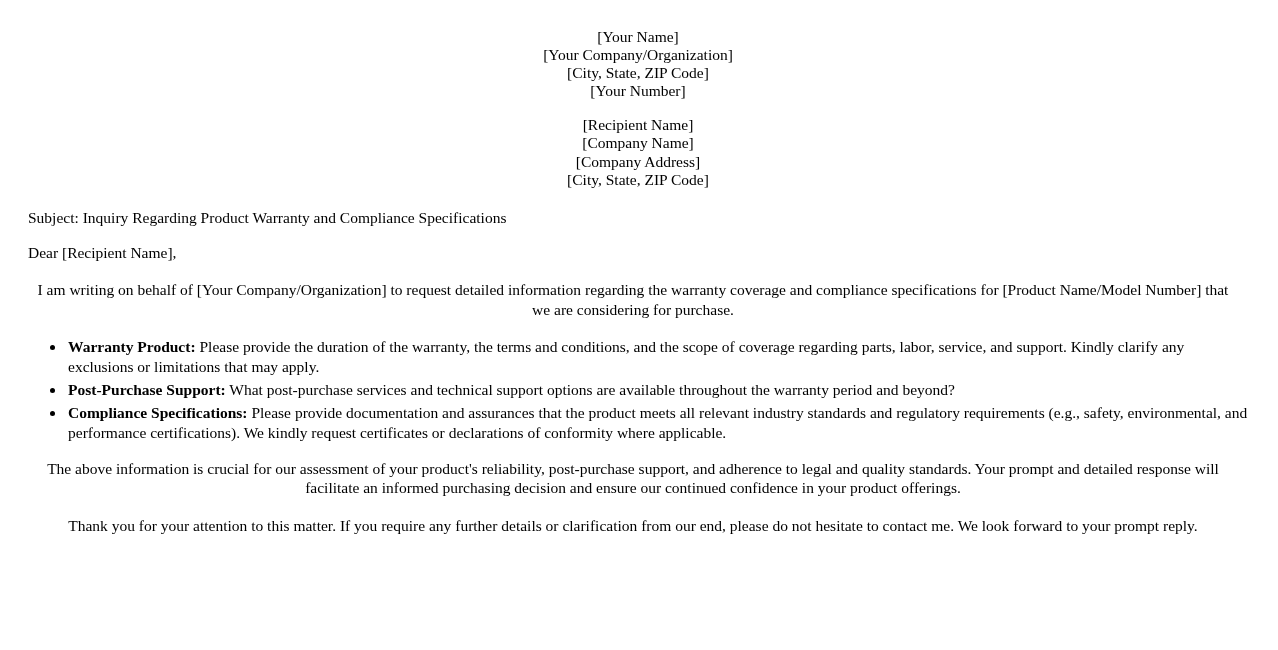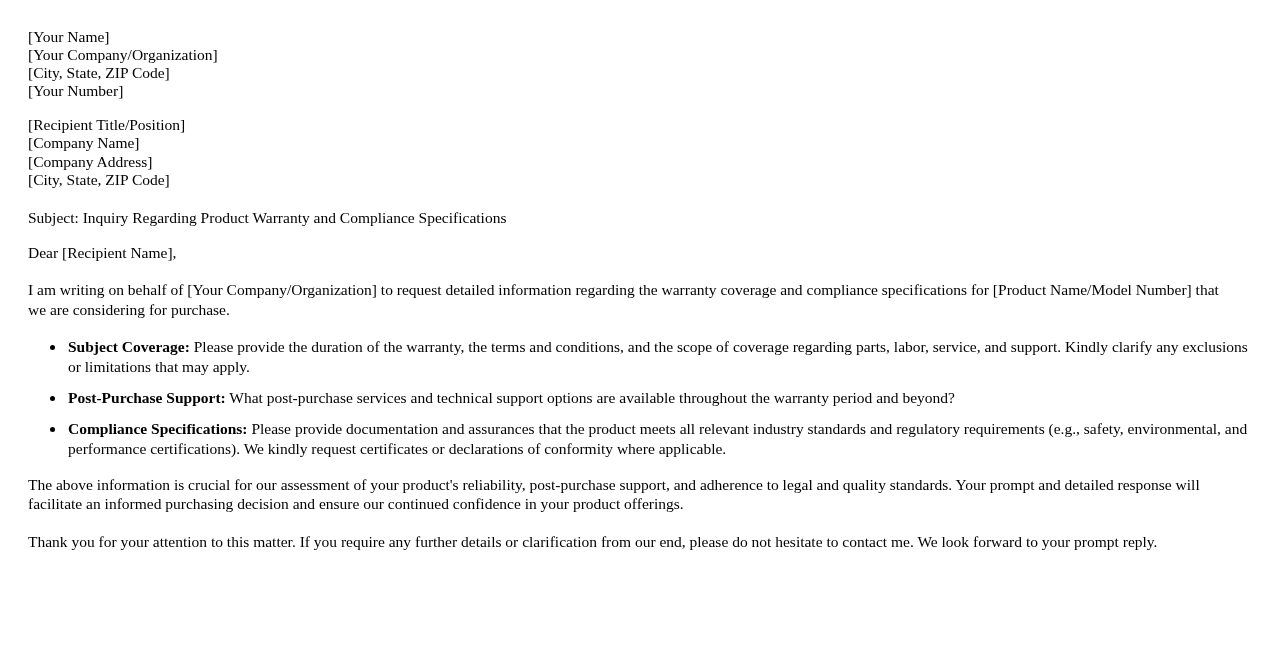--- a/index.html
+++ b/index.html
@@ -16,89 +16,91 @@
     font-size: 15.5px;
     line-height: 1.18;
   }
   .page {
     padding: 28px 30px 0 28px;
     box-sizing: border-box;
     width: 1278px;
   }
   .block {
     margin: 0 0 18px 0;
+    text-align: center;
   }
   .addr-line {
     white-space: pre;
     line-height: 18.1px;
   }
   .sender-block {
     margin-bottom: 16px;
   }
   .recipient-block {
     margin-bottom: 20px;
   }
   .para {
     margin: 16px 0 18px 0;
     max-width: 1210px;
     line-height: 19.5px;
+    text-align: center;
   }
   .subject {
     margin: 0 0 17px 0;
   }
   .salutation {
     margin: 0 0 18px 0;
   }
   ul.queries {
     margin: 0 0 17px 0;
     padding-left: 38px;
     list-style-type: disc;
     max-width: 1205px;
   }
   ul.queries li {
     margin: 0 0 0 0;
     line-height: 19.3px;
     padding-left: 2px;
   }
   ul.queries li + li {
-    margin-top: 12px;
+    margin-top: 4px;
   }
   .li-term {
     font-weight: bold;
   }
 </style>
 </head>
 <body>
 
 <div class="page">
 
   <div class="block sender-block">
     <div class="addr-line">[Your Name]</div>
     <div class="addr-line">[Your Company/Organization]</div>
     <div class="addr-line">[City, State, ZIP Code]</div>
     <div class="addr-line">[Your Number]</div>
   </div>
 
   <div class="block recipient-block">
-    <div class="addr-line">[Recipient Title/Position]</div>
+    <div class="addr-line">[Recipient Name]</div>
     <div class="addr-line">[Company Name]</div>
     <div class="addr-line">[Company Address]</div>
     <div class="addr-line">[City, State, ZIP Code]</div>
   </div>
 
   <div class="subject">Subject: Inquiry Regarding Product Warranty and Compliance Specifications</div>
 
   <div class="salutation">Dear [Recipient Name],</div>
 
   <div class="para">I am writing on behalf of [Your Company/Organization] to request detailed information regarding the warranty coverage and compliance specifications for [Product Name/Model Number] that we are considering for purchase.</div>
 
 
   <ul class="queries">
     <li>
-      <span class="li-term">Subject Coverage:</span><span> Please provide the duration of the warranty, the terms and conditions, and the scope of coverage regarding parts, labor, service, and support. Kindly clarify any exclusions or limitations that may apply.</span>
+      <span class="li-term">Warranty Product:</span><span> Please provide the duration of the warranty, the terms and conditions, and the scope of coverage regarding parts, labor, service, and support. Kindly clarify any exclusions or limitations that may apply.</span>
     </li>
     <li>
       <span class="li-term">Post-Purchase Support:</span><span> What post-purchase services and technical support options are available throughout the warranty period and beyond?</span>
     </li>
     <li>
       <span class="li-term">Compliance Specifications:</span><span> Please provide documentation and assurances that the product meets all relevant industry standards and regulatory requirements (e.g., safety, environmental, and performance certifications). We kindly request certificates or declarations of conformity where applicable.</span>
     </li>
   </ul>
 
   <div class="para">The above information is crucial for our assessment of your product's reliability, post-purchase support, and adherence to legal and quality standards. Your prompt and detailed response will facilitate an informed purchasing decision and ensure our continued confidence in your product offerings.</div>

